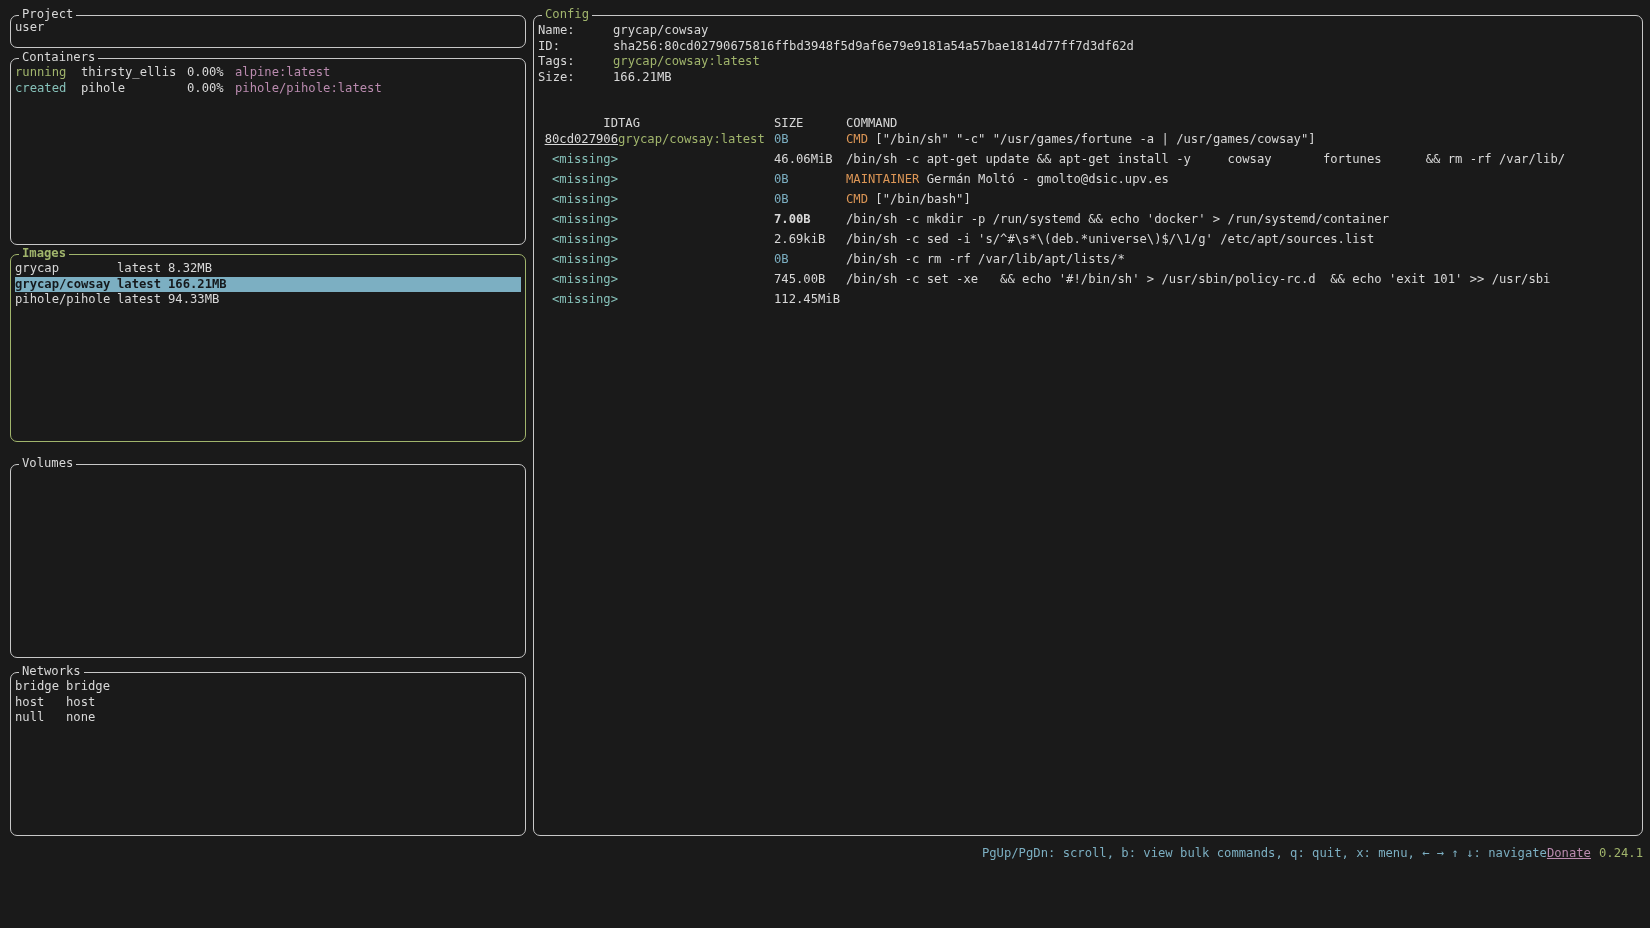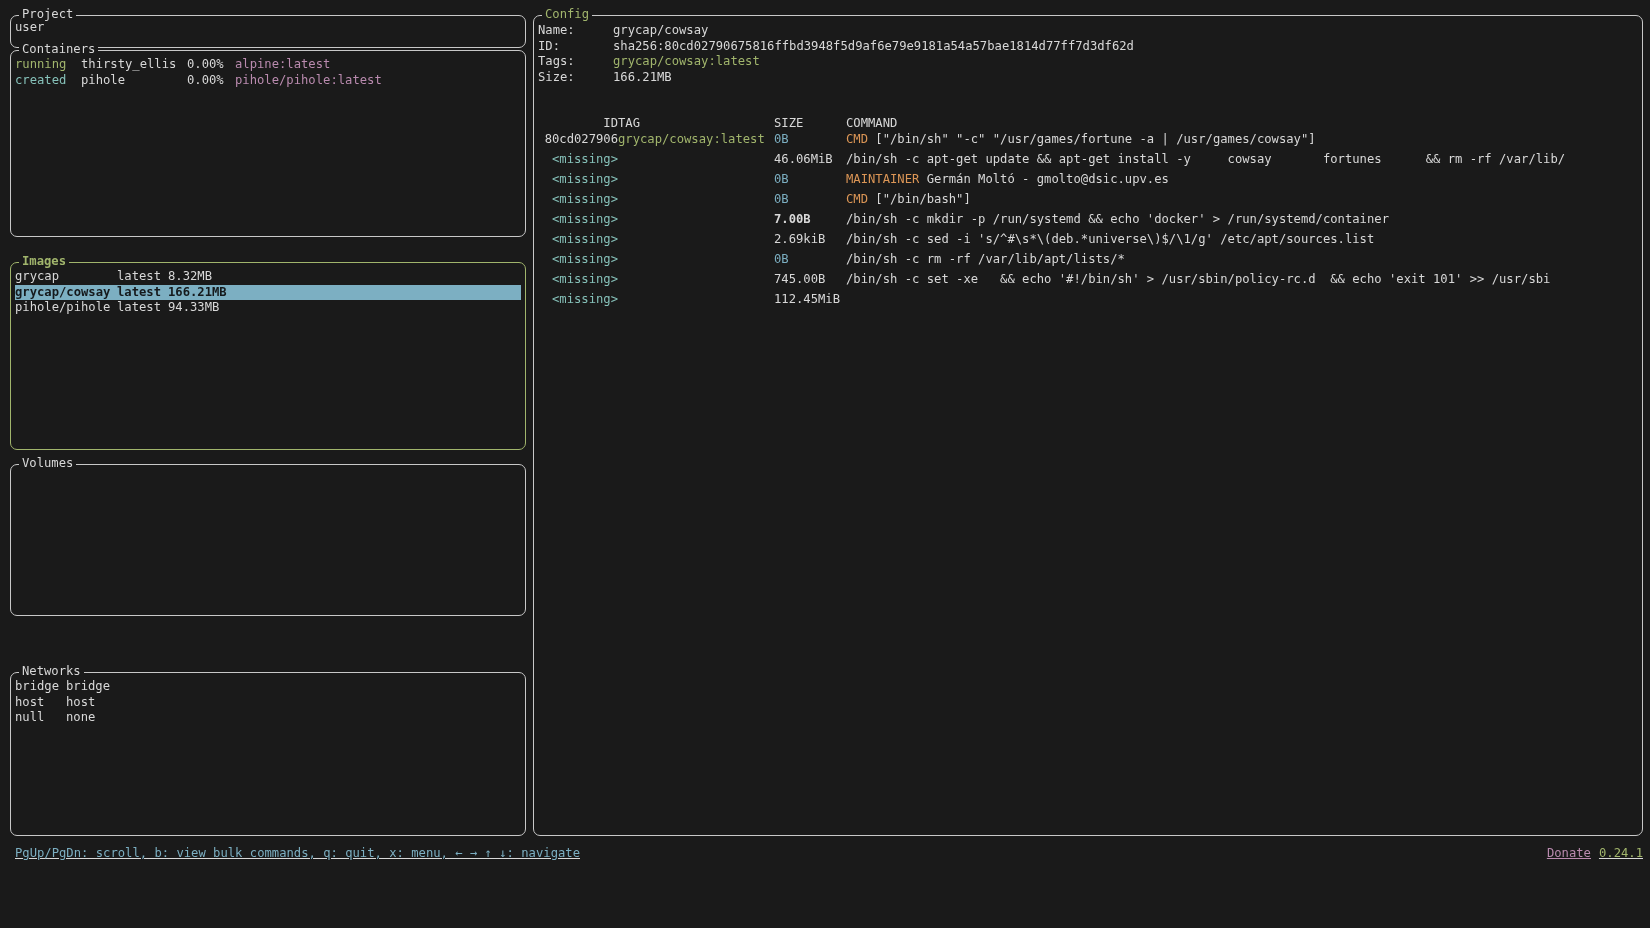--- a/index.html
+++ b/index.html
@@ -23,53 +23,53 @@
   .i-name{width:102px;} .i-tag{width:51px;} .i-size{flex:1 1 auto;}
   .img-row.selected{background:var(--sel-bg);color:var(--sel-fg);font-weight:bold;}
   
   .n-name{width:51px;} .n-driver{flex:1 1 auto;}
   
   .f-label{width:75px;} .f-value{flex:1 1 auto;}
   .spacer2{height:31px;}
   
   .l-id{width:80px;text-align:right;} .l-tag{width:156px;color:var(--green);} .l-size{width:72px;} .l-cmd{flex:1 1 auto;}
   .kw{color:var(--orange);}
-  #statusbar{position:absolute;left:15px;right:7px;top:846px;height:16px;display:flex;justify-content:space-between;white-space:pre;text-decoration:underline;}
+  #statusbar{position:absolute;left:15px;right:7px;top:846px;height:16px;display:flex;justify-content:flex-end;white-space:pre;}
   #keys{color:var(--blue);}
   #donate{color:var(--magenta);text-decoration:underline;cursor:pointer;}
   #version{color:var(--green);margin-left:8px;}
 </style>
 </head>
 <body>
 
 <section class="panel" style="left:10px;top:15px;width:516px;height:33px;">
   <span class="panel-title">Project</span>
   <div class="panel-body" style="padding-top:4px;">
     <div class="row"><span>user</span></div>
   </div>
 </section>
 
-<section class="panel" style="left:10px;top:50px;width:516px;height:187px;">
+<section class="panel" style="left:10px;top:58px;width:516px;height:187px;">
   <span class="panel-title">Containers</span>
   <div class="panel-body" id="containers-body">
       <div class="row"><span class="c-status" style="color: var(--green);">running</span><span class="c-name">thirsty_ellis</span><span class="c-cpu">0.00%</span><span class="c-image">alpine:latest</span></div>
       <div class="row"><span class="c-status" style="color: var(--cyan);">created</span><span class="c-name">pihole</span><span class="c-cpu">0.00%</span><span class="c-image">pihole/pihole:latest</span></div>
     </div>
 </section>
 
-<section class="panel focused" style="left:10px;top:262px;width:516px;height:188px;">
+<section class="panel focused" style="left:10px;top:254px;width:516px;height:188px;">
   <span class="panel-title green bold">Images</span>
   <div class="panel-body" id="images-body">
       <div class="row img-row"><span class="i-name">grycap</span><span class="i-tag">latest</span><span class="i-size">8.32MB</span></div>
       <div class="row img-row selected"><span class="i-name">grycap/cowsay</span><span class="i-tag">latest</span><span class="i-size">166.21MB</span></div>
       <div class="row img-row"><span class="i-name">pihole/pihole</span><span class="i-tag">latest</span><span class="i-size">94.33MB</span></div>
     </div>
 </section>
 
-<section class="panel" style="left:10px;top:464px;width:516px;height:152px;">
+<section class="panel" style="left:10px;top:464px;width:516px;height:194px;">
   <span class="panel-title">Volumes</span>
   <div class="panel-body"></div>
 </section>
 
 <section class="panel" style="left:10px;top:672px;width:516px;height:164px;">
   <span class="panel-title">Networks</span>
   <div class="panel-body" id="networks-body">
       <div class="row"><span class="n-name">bridge</span><span class="n-driver">bridge</span></div>
       <div class="row"><span class="n-name">host</span><span class="n-driver">host</span></div>
       <div class="row"><span class="n-name">null</span><span class="n-driver">none</span></div>
@@ -86,21 +86,21 @@
         <div class="row"><span class="f-label">Size:</span><span class="f-value" style="color: var(--fg);">166.21MB</span></div>
       </div>
     <div class="spacer2"></div>
     <div class="row">
       <span class="l-id">ID</span>
       <span class="l-tag" style="color:var(--fg);">TAG</span>
       <span class="l-size">SIZE</span>
       <span class="l-cmd">COMMAND</span>
     </div>
     <div id="layers-body">
-        <div class="row"><span class="l-id" style="color: var(--fg);">80cd027906</span><span class="l-tag">grycap/cowsay:latest</span><span class="l-size" style="color: var(--blue);">0B</span><span class="l-cmd"><span class="kw">CMD</span><span> ["/bin/sh" "-c" "/usr/games/fortune -a | /usr/games/cowsay"]</span></span></div>
+        <div class="row"><span class="l-id" style="color: var(--fg); text-decoration: underline;">80cd027906</span><span class="l-tag">grycap/cowsay:latest</span><span class="l-size" style="color: var(--blue);">0B</span><span class="l-cmd"><span class="kw">CMD</span><span> ["/bin/sh" "-c" "/usr/games/fortune -a | /usr/games/cowsay"]</span></span></div>
         <div class="row"><span class="l-id" style="color: var(--cyan);">&lt;missing&gt;</span><span class="l-tag"></span><span class="l-size" style="color: var(--fg);">46.06MiB</span><span class="l-cmd"><span>/bin/sh -c apt-get update &amp;&amp; apt-get install -y     cowsay       fortunes      &amp;&amp; rm -rf /var/lib/</span></span></div>
         <div class="row"><span class="l-id" style="color: var(--cyan);">&lt;missing&gt;</span><span class="l-tag"></span><span class="l-size" style="color: var(--blue);">0B</span><span class="l-cmd"><span class="kw">MAINTAINER</span><span> Germán Moltó - gmolto@dsic.upv.es</span></span></div>
         <div class="row"><span class="l-id" style="color: var(--cyan);">&lt;missing&gt;</span><span class="l-tag"></span><span class="l-size" style="color: var(--blue);">0B</span><span class="l-cmd"><span class="kw">CMD</span><span> ["/bin/bash"]</span></span></div>
         <div class="row"><span class="l-id" style="color: var(--cyan);">&lt;missing&gt;</span><span class="l-tag"></span><span class="l-size" style="color: var(--fg); font-weight: bold;">7.00B</span><span class="l-cmd"><span>/bin/sh -c mkdir -p /run/systemd &amp;&amp; echo 'docker' &gt; /run/systemd/container</span></span></div>
         <div class="row"><span class="l-id" style="color: var(--cyan);">&lt;missing&gt;</span><span class="l-tag"></span><span class="l-size" style="color: var(--fg);">2.69kiB</span><span class="l-cmd"><span>/bin/sh -c sed -i 's/^#\s*\(deb.*universe\)$/\1/g' /etc/apt/sources.list</span></span></div>
         <div class="row"><span class="l-id" style="color: var(--cyan);">&lt;missing&gt;</span><span class="l-tag"></span><span class="l-size" style="color: var(--blue);">0B</span><span class="l-cmd"><span>/bin/sh -c rm -rf /var/lib/apt/lists/*</span></span></div>
         <div class="row"><span class="l-id" style="color: var(--cyan);">&lt;missing&gt;</span><span class="l-tag"></span><span class="l-size" style="color: var(--fg);">745.00B</span><span class="l-cmd"><span>/bin/sh -c set -xe   &amp;&amp; echo '#!/bin/sh' &gt; /usr/sbin/policy-rc.d  &amp;&amp; echo 'exit 101' &gt;&gt; /usr/sbi</span></span></div>
         <div class="row"><span class="l-id" style="color: var(--cyan);">&lt;missing&gt;</span><span class="l-tag"></span><span class="l-size" style="color: var(--fg);">112.45MiB</span></div>
       </div>
   </div>

